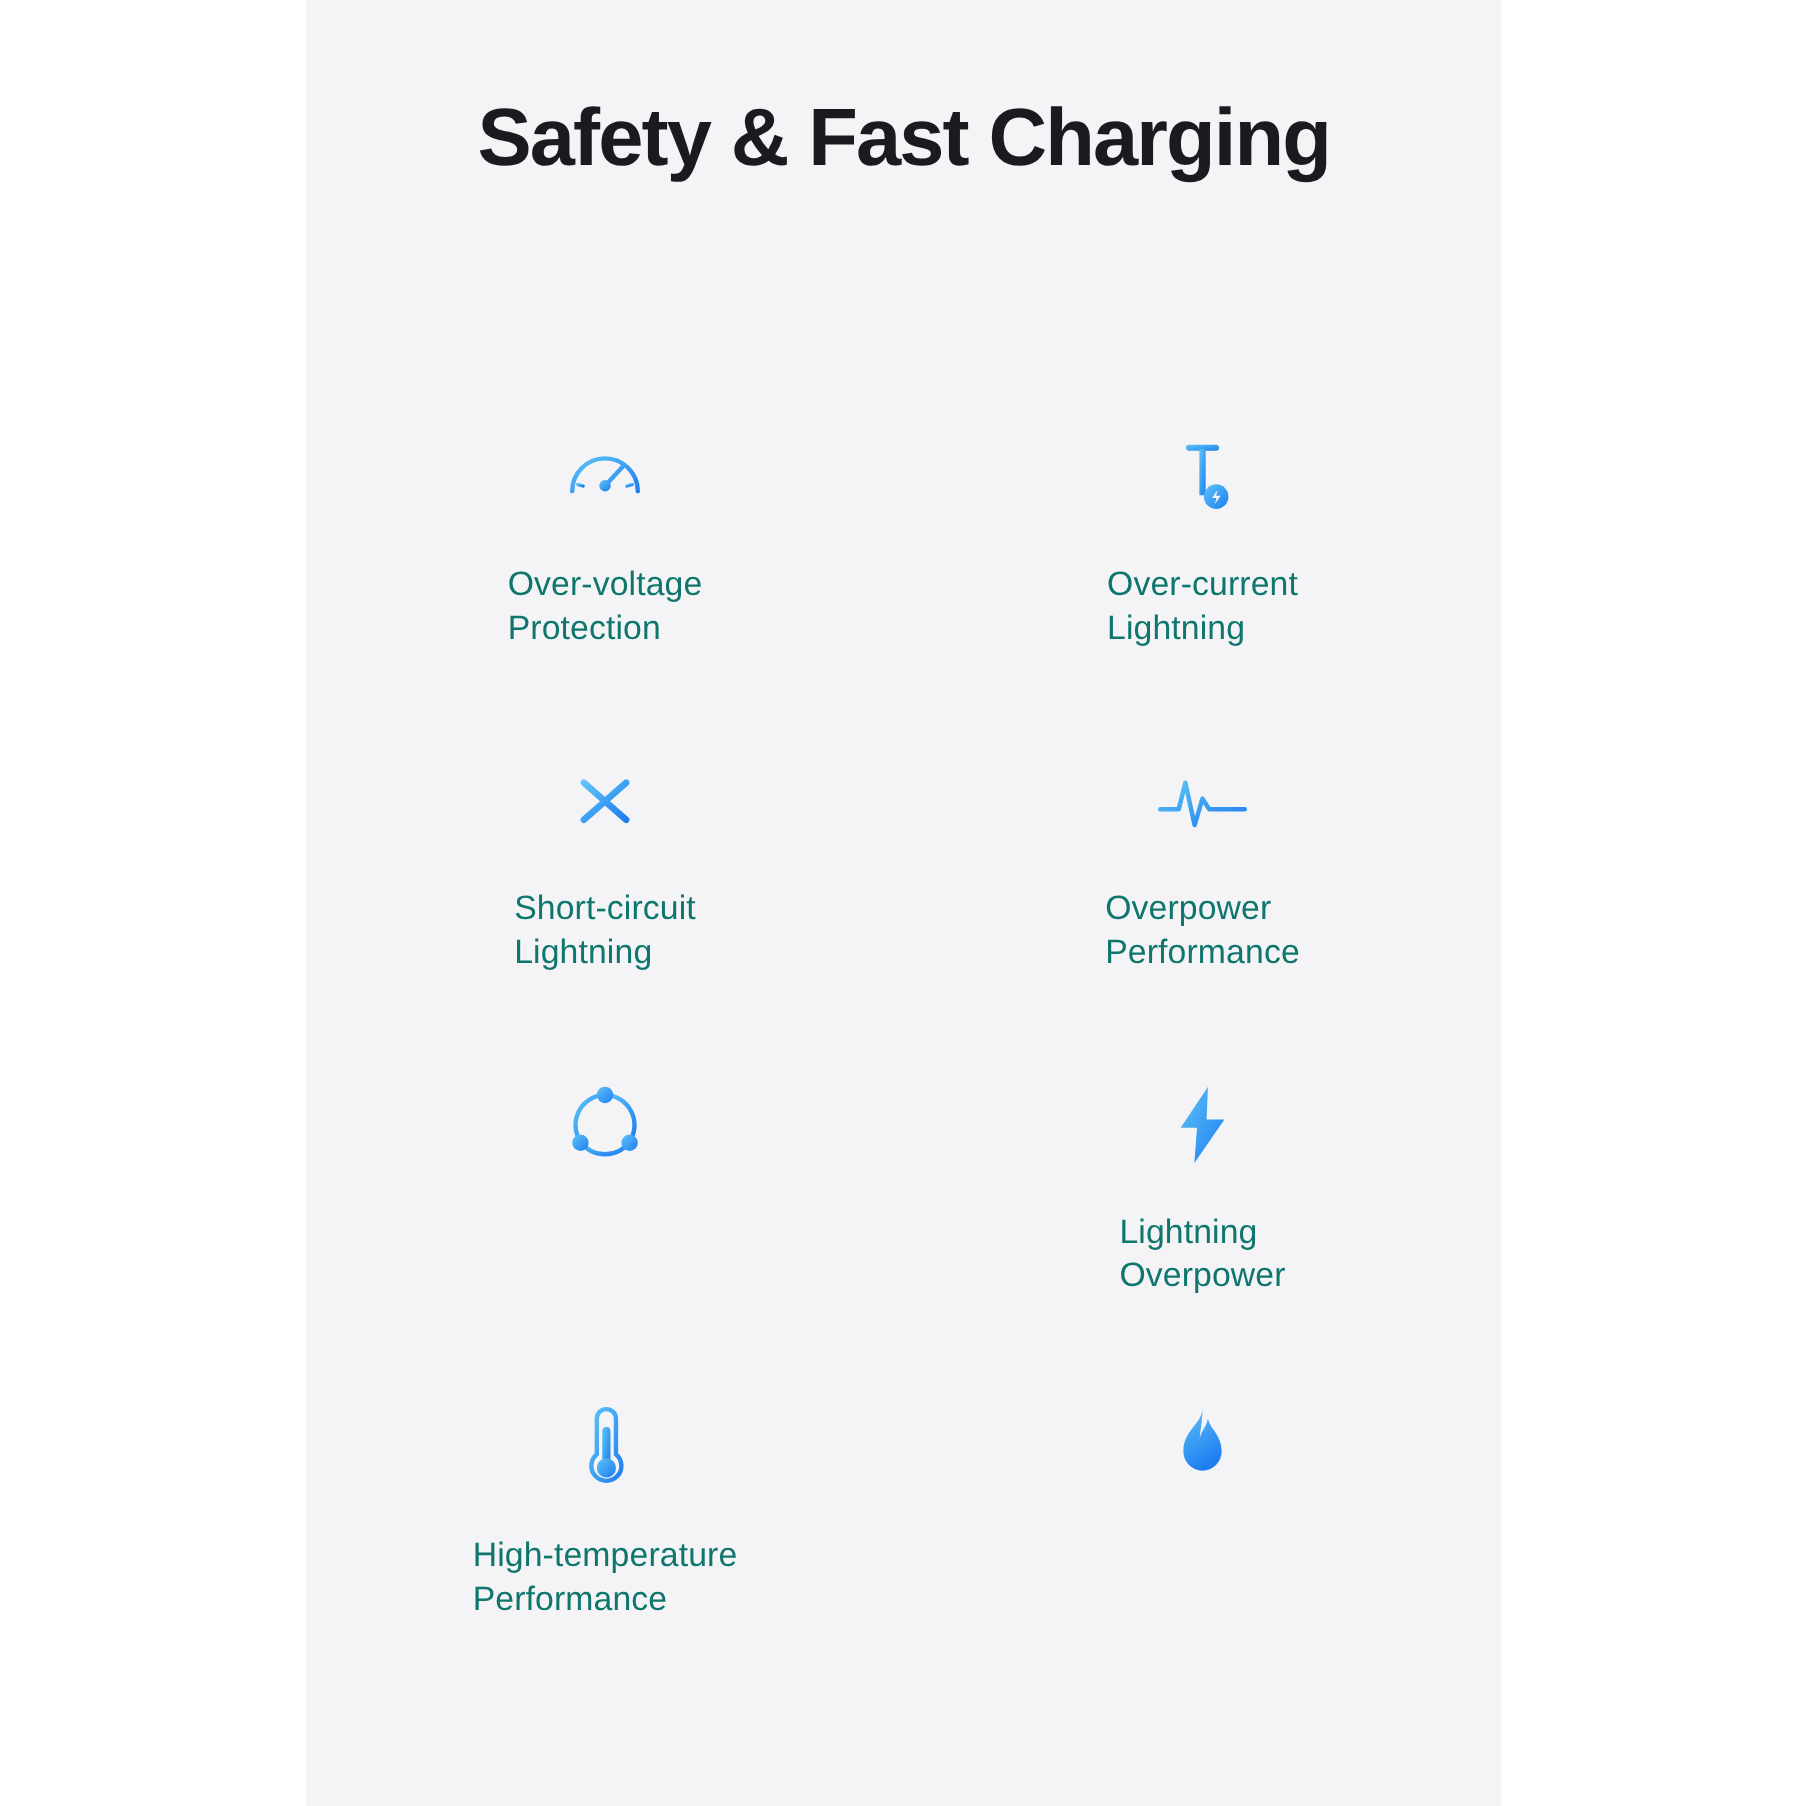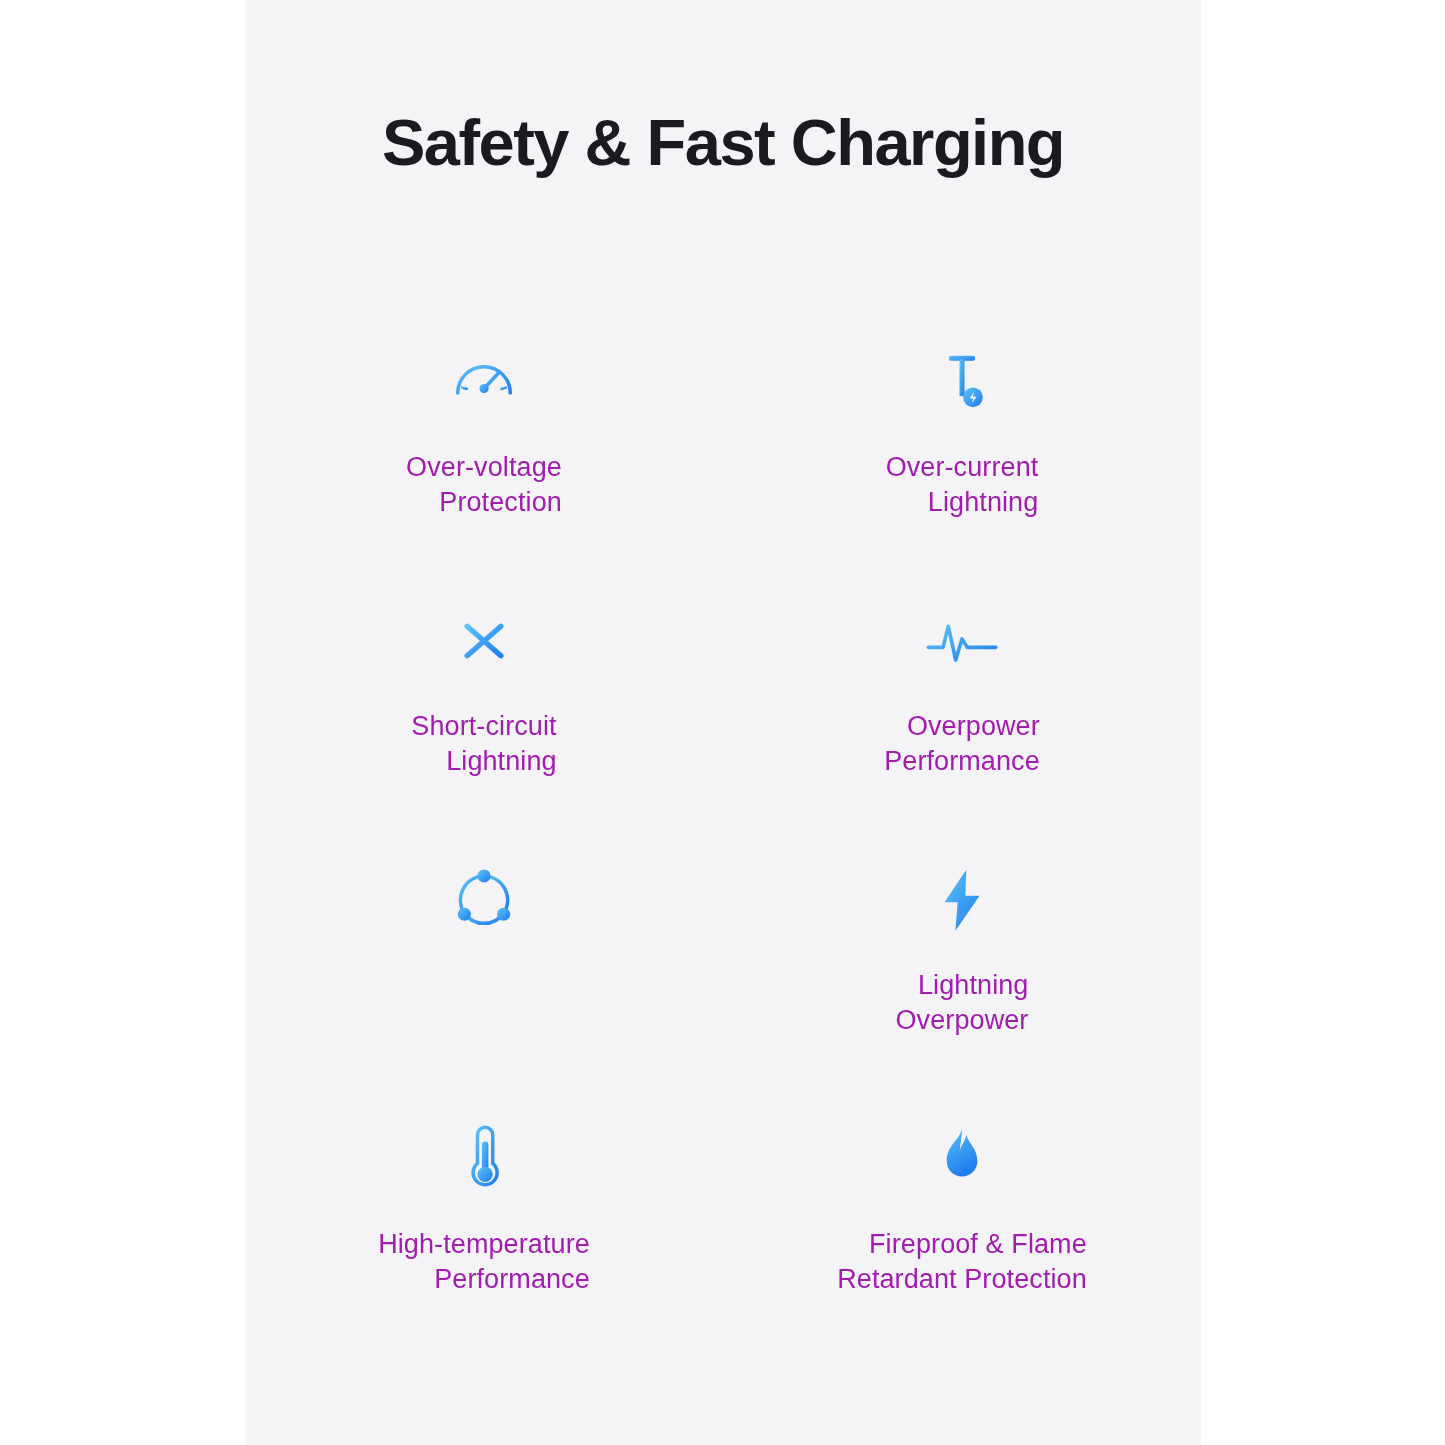--- a/index.html
+++ b/index.html
@@ -29,21 +29,21 @@
     background: #f4f4f6;
   }
   .title {
     text-align: center;
     font-size: 65px;
     line-height: 1.1;
     font-weight: 700;
     letter-spacing: -1.5px;
     color: #1b1b1f;
     margin: 0;
-    padding-top: 107px;
+    padding-top: 74px;
     font-family: "Liberation Sans", sans-serif;
   }
   .grid {
     position: absolute;
     left: 0;
     top: 330px;
     width: 956px;
     display: grid;
     grid-template-columns: 1fr 1fr;
     grid-template-rows: repeat(4, 259px);
@@ -60,24 +60,24 @@
     height: 80px;
     display: flex;
     align-items: center;
     justify-content: center;
     margin-bottom: 28px;
   }
   .icon-wrap svg {
     display: block;
   }
   .caption {
-    text-align: right;
+    text-align: left;
     font-size: 27px;
     line-height: 1.28;
-    color: #a21caf;
+    color: #0f766e;
     font-weight: 400;
     letter-spacing: 0.1px;
     max-width: 330px;
     white-space: pre-line;
     font-family: "Liberation Sans", sans-serif;
   }
 </style>
 </head>
 <body>
 
@@ -224,19 +224,17 @@
           <svg width="66" height="70" viewBox="0 0 48 64" fill="none">
             <defs>
               <linearGradient id="g8" x1="0" y1="0" x2="0.4" y2="1">
                 <stop offset="0%" stop-color="#5ec4f6"></stop>
                 <stop offset="100%" stop-color="#1f7df0"></stop>
               </linearGradient>
             </defs>
             <path d="M24 2 C24 14 10 18 10 34 a14 14 0 0 0 28 0 C38 22 30 18 28 10 C26 18 22 20 22 26 C22 20 24 12 24 2 z" fill="url(#g8)"></path>
           </svg>
         </span>
-        <div class="caption">Fireproof &amp; Flame
-Retardant Protection</div>
       </div>
 
     </div>
   </div>
 </div>
 
 </body></html>

